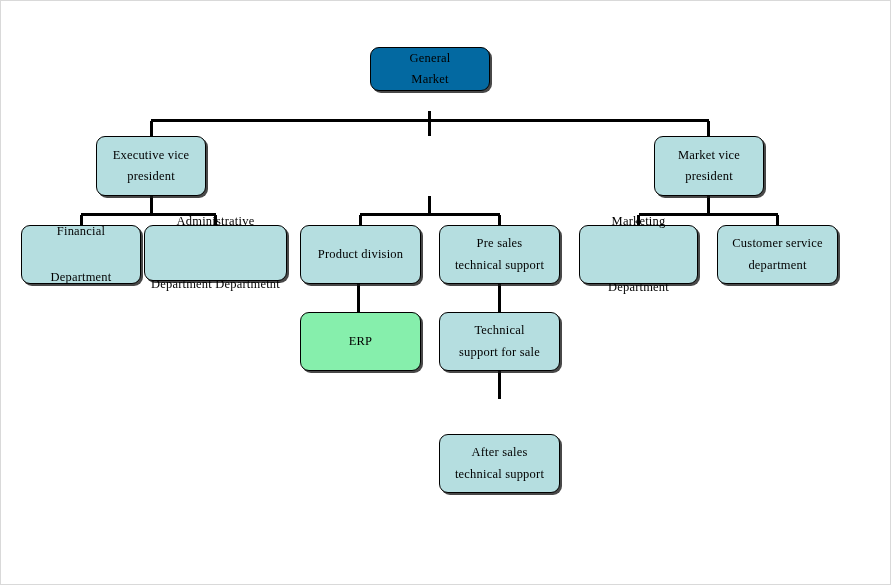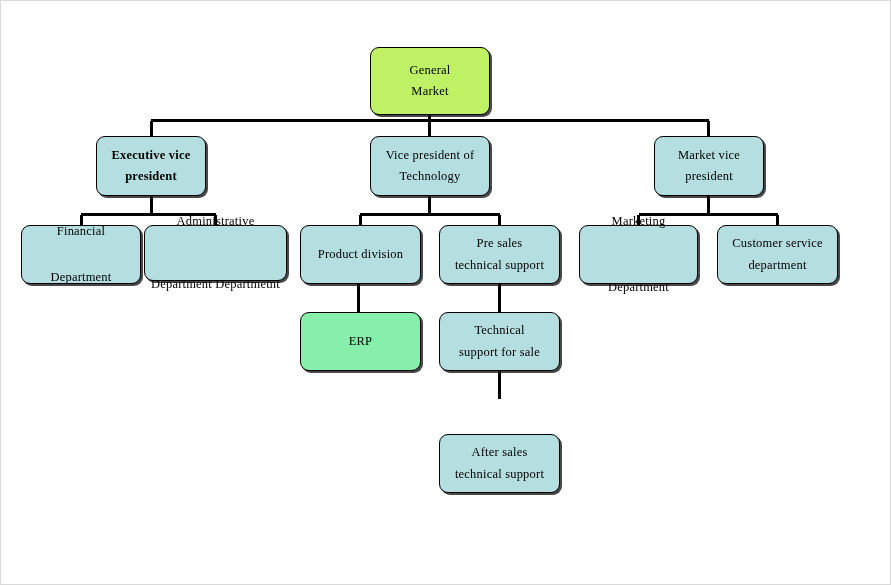--- a/index.html
+++ b/index.html
@@ -78,34 +78,30 @@
       <path d="M 637.5 213.5 L 776.5 213.5"></path>
       <path d="M 637.5 213.5 L 637.5 224"></path>
       <path d="M 776.5 213.5 L 776.5 224"></path>
 
       <path d="M 357 283 L 357 311"></path>
       <path d="M 498.5 283 L 498.5 311"></path>
       <path d="M 498.5 370 L 498.5 398"></path>
     </g>
   </svg>
 
-  <div class="node" style="left: 369px; top: 46px; width: 120px; height: 68px; background: #bef264; border-color: rgb(0, 0, 0);">
+  <div class="node" style="left: 369px; top: 46px; width: 120px; height: 44px; background: #0369a1; border-color: rgb(0, 0, 0);">
     <span class="line">General</span>
     <span class="line">Market</span>
   </div>
 
-  <div class="node" style="left: 95px; top: 135px; width: 110px; height: 60px; background: rgb(181, 222, 224); border-color: rgb(0, 0, 0); font-weight: bold;">
+  <div class="node" style="left: 95px; top: 135px; width: 110px; height: 60px; background: rgb(181, 222, 224); border-color: rgb(0, 0, 0);">
     <span class="line">Executive vice</span>
     <span class="line">president</span>
   </div>
 
-  <div class="node" style="left: 369px; top: 135px; width: 120px; height: 60px; background: rgb(181, 222, 224); border-color: rgb(0, 0, 0);">
-    <span class="line">Vice president of</span>
-    <span class="line">Technology</span>
-  </div>
 
   <div class="node" style="left: 653px; top: 135px; width: 110px; height: 60px; background: rgb(181, 222, 224); border-color: rgb(0, 0, 0);">
     <span class="line">Market vice</span>
     <span class="line">president</span>
   </div>
 
   <div class="node" style="left: 20px; top: 224px; width: 120px; height: 59px; background: rgb(181, 222, 224); border-color: rgb(0, 0, 0); gap: 25px;">
     <span class="line">Financial</span>
     <span class="line">Department</span>
   </div>

